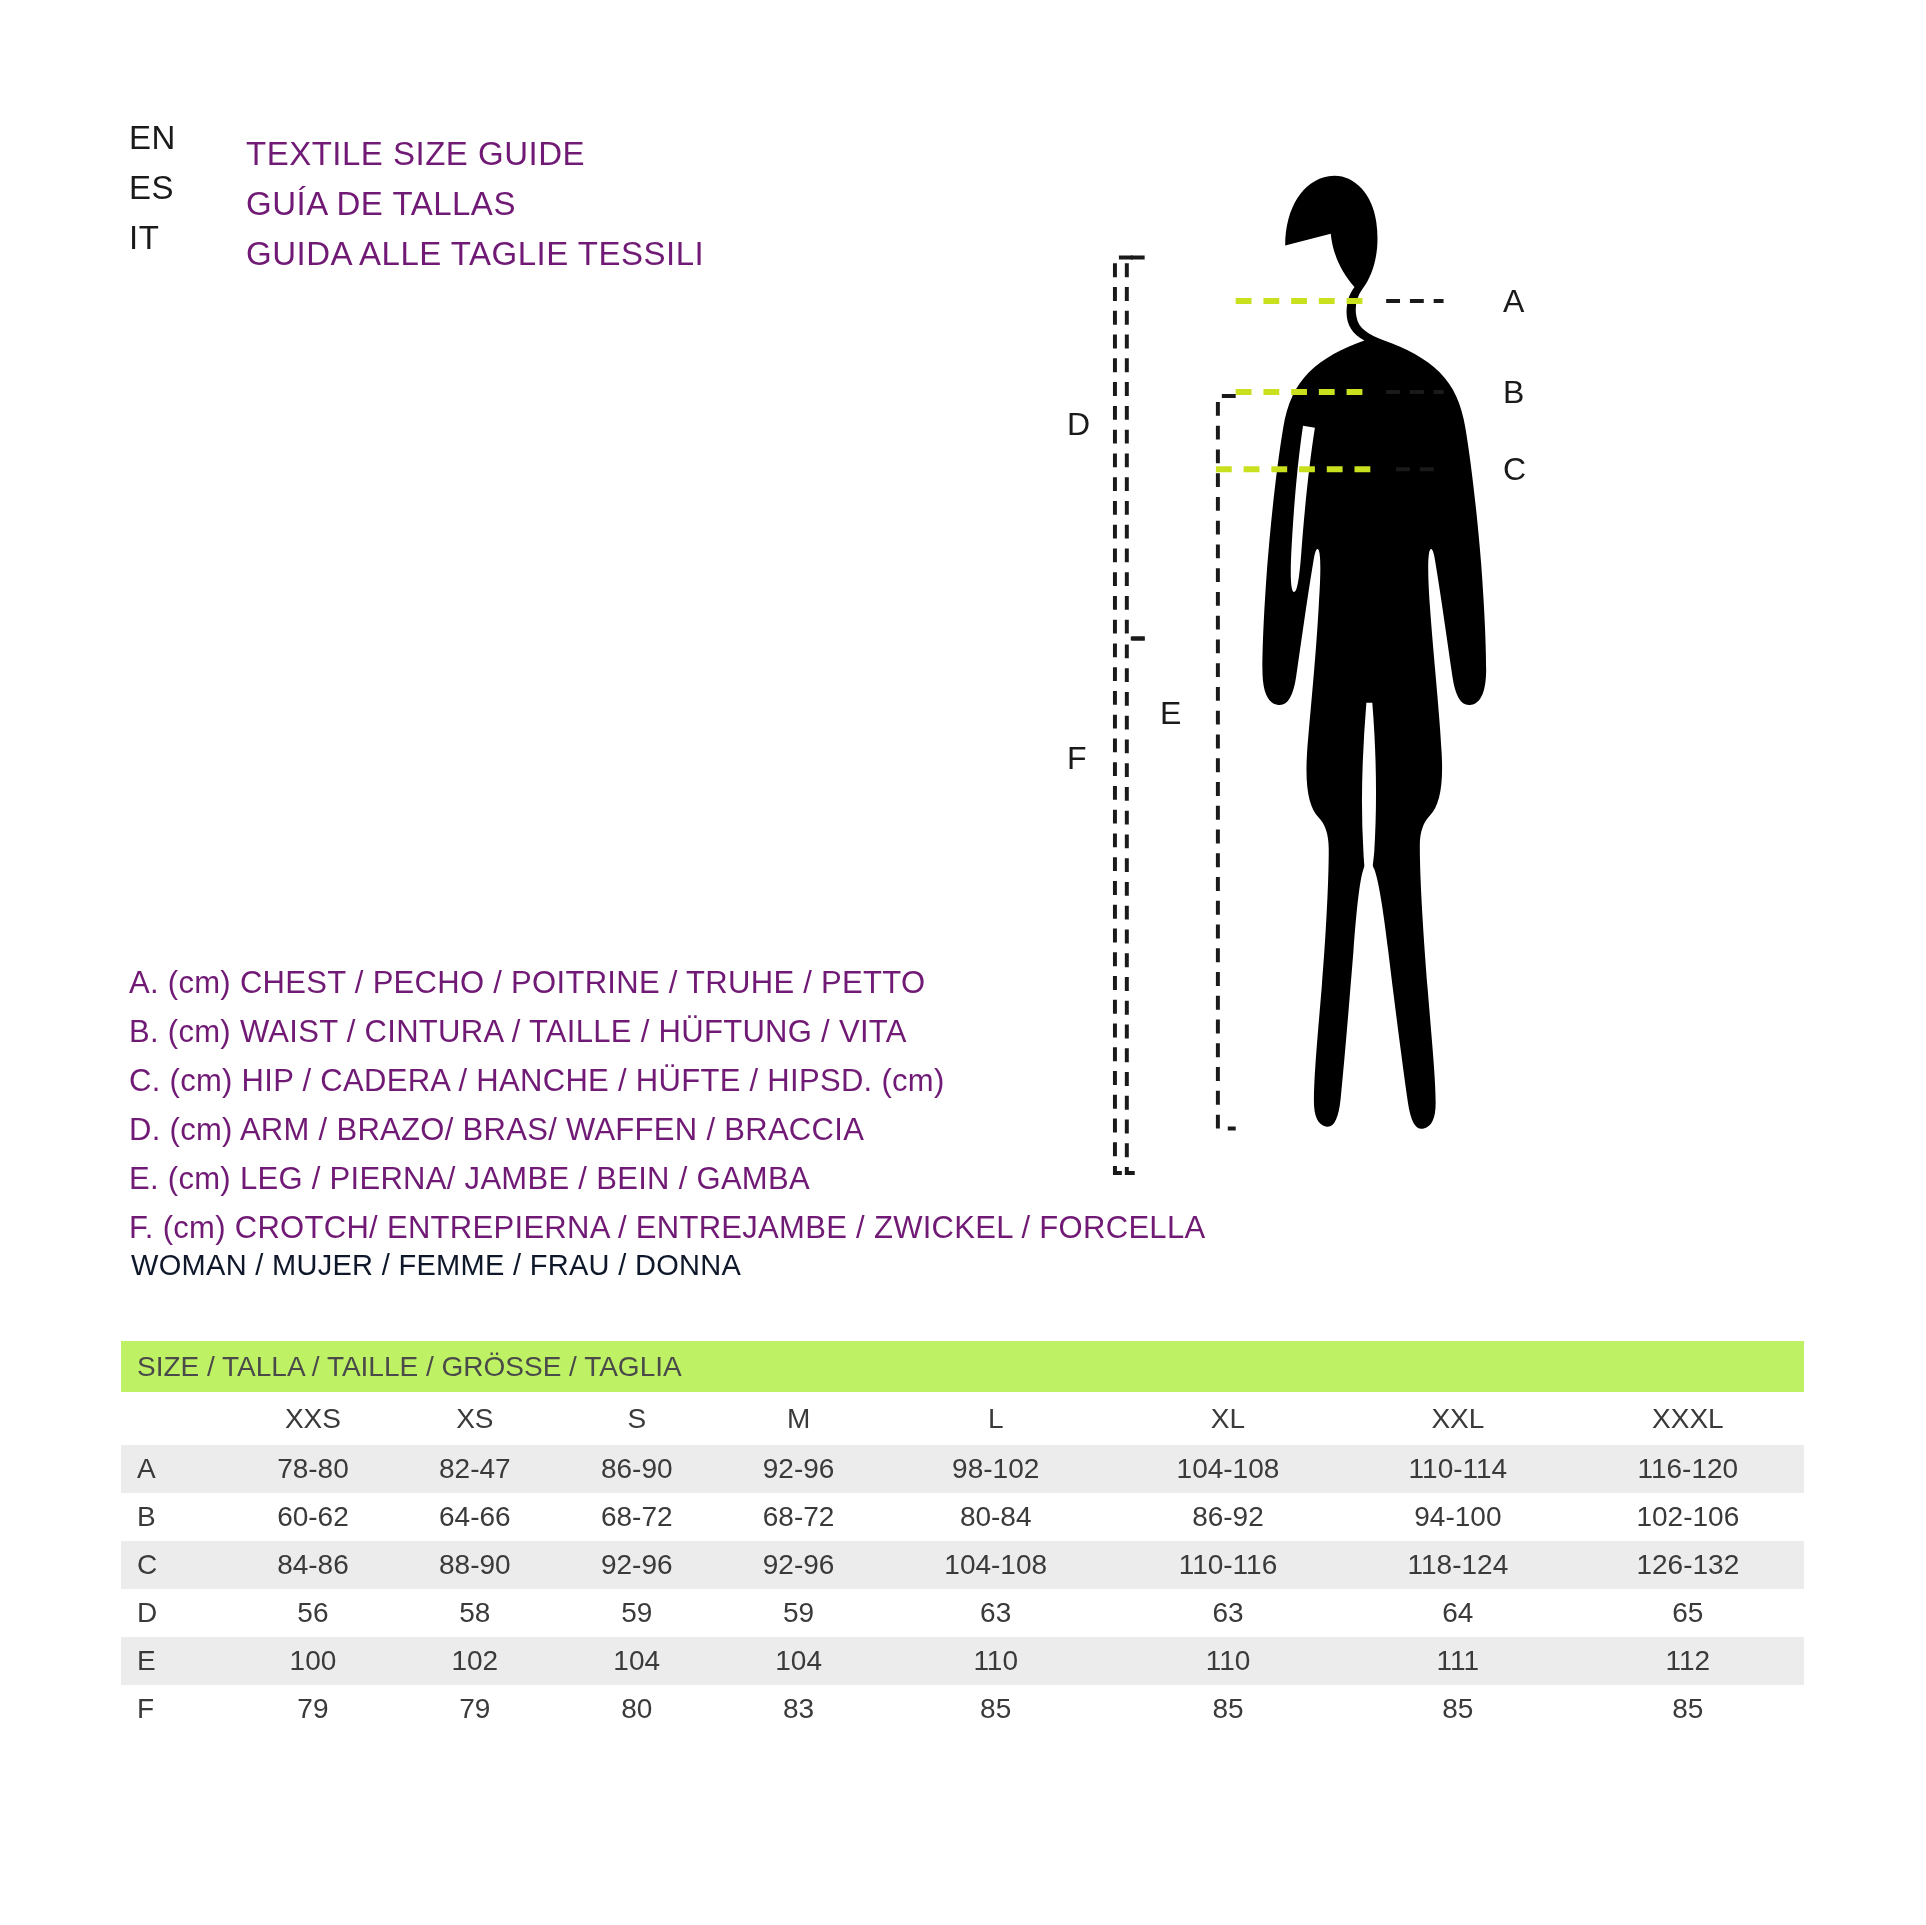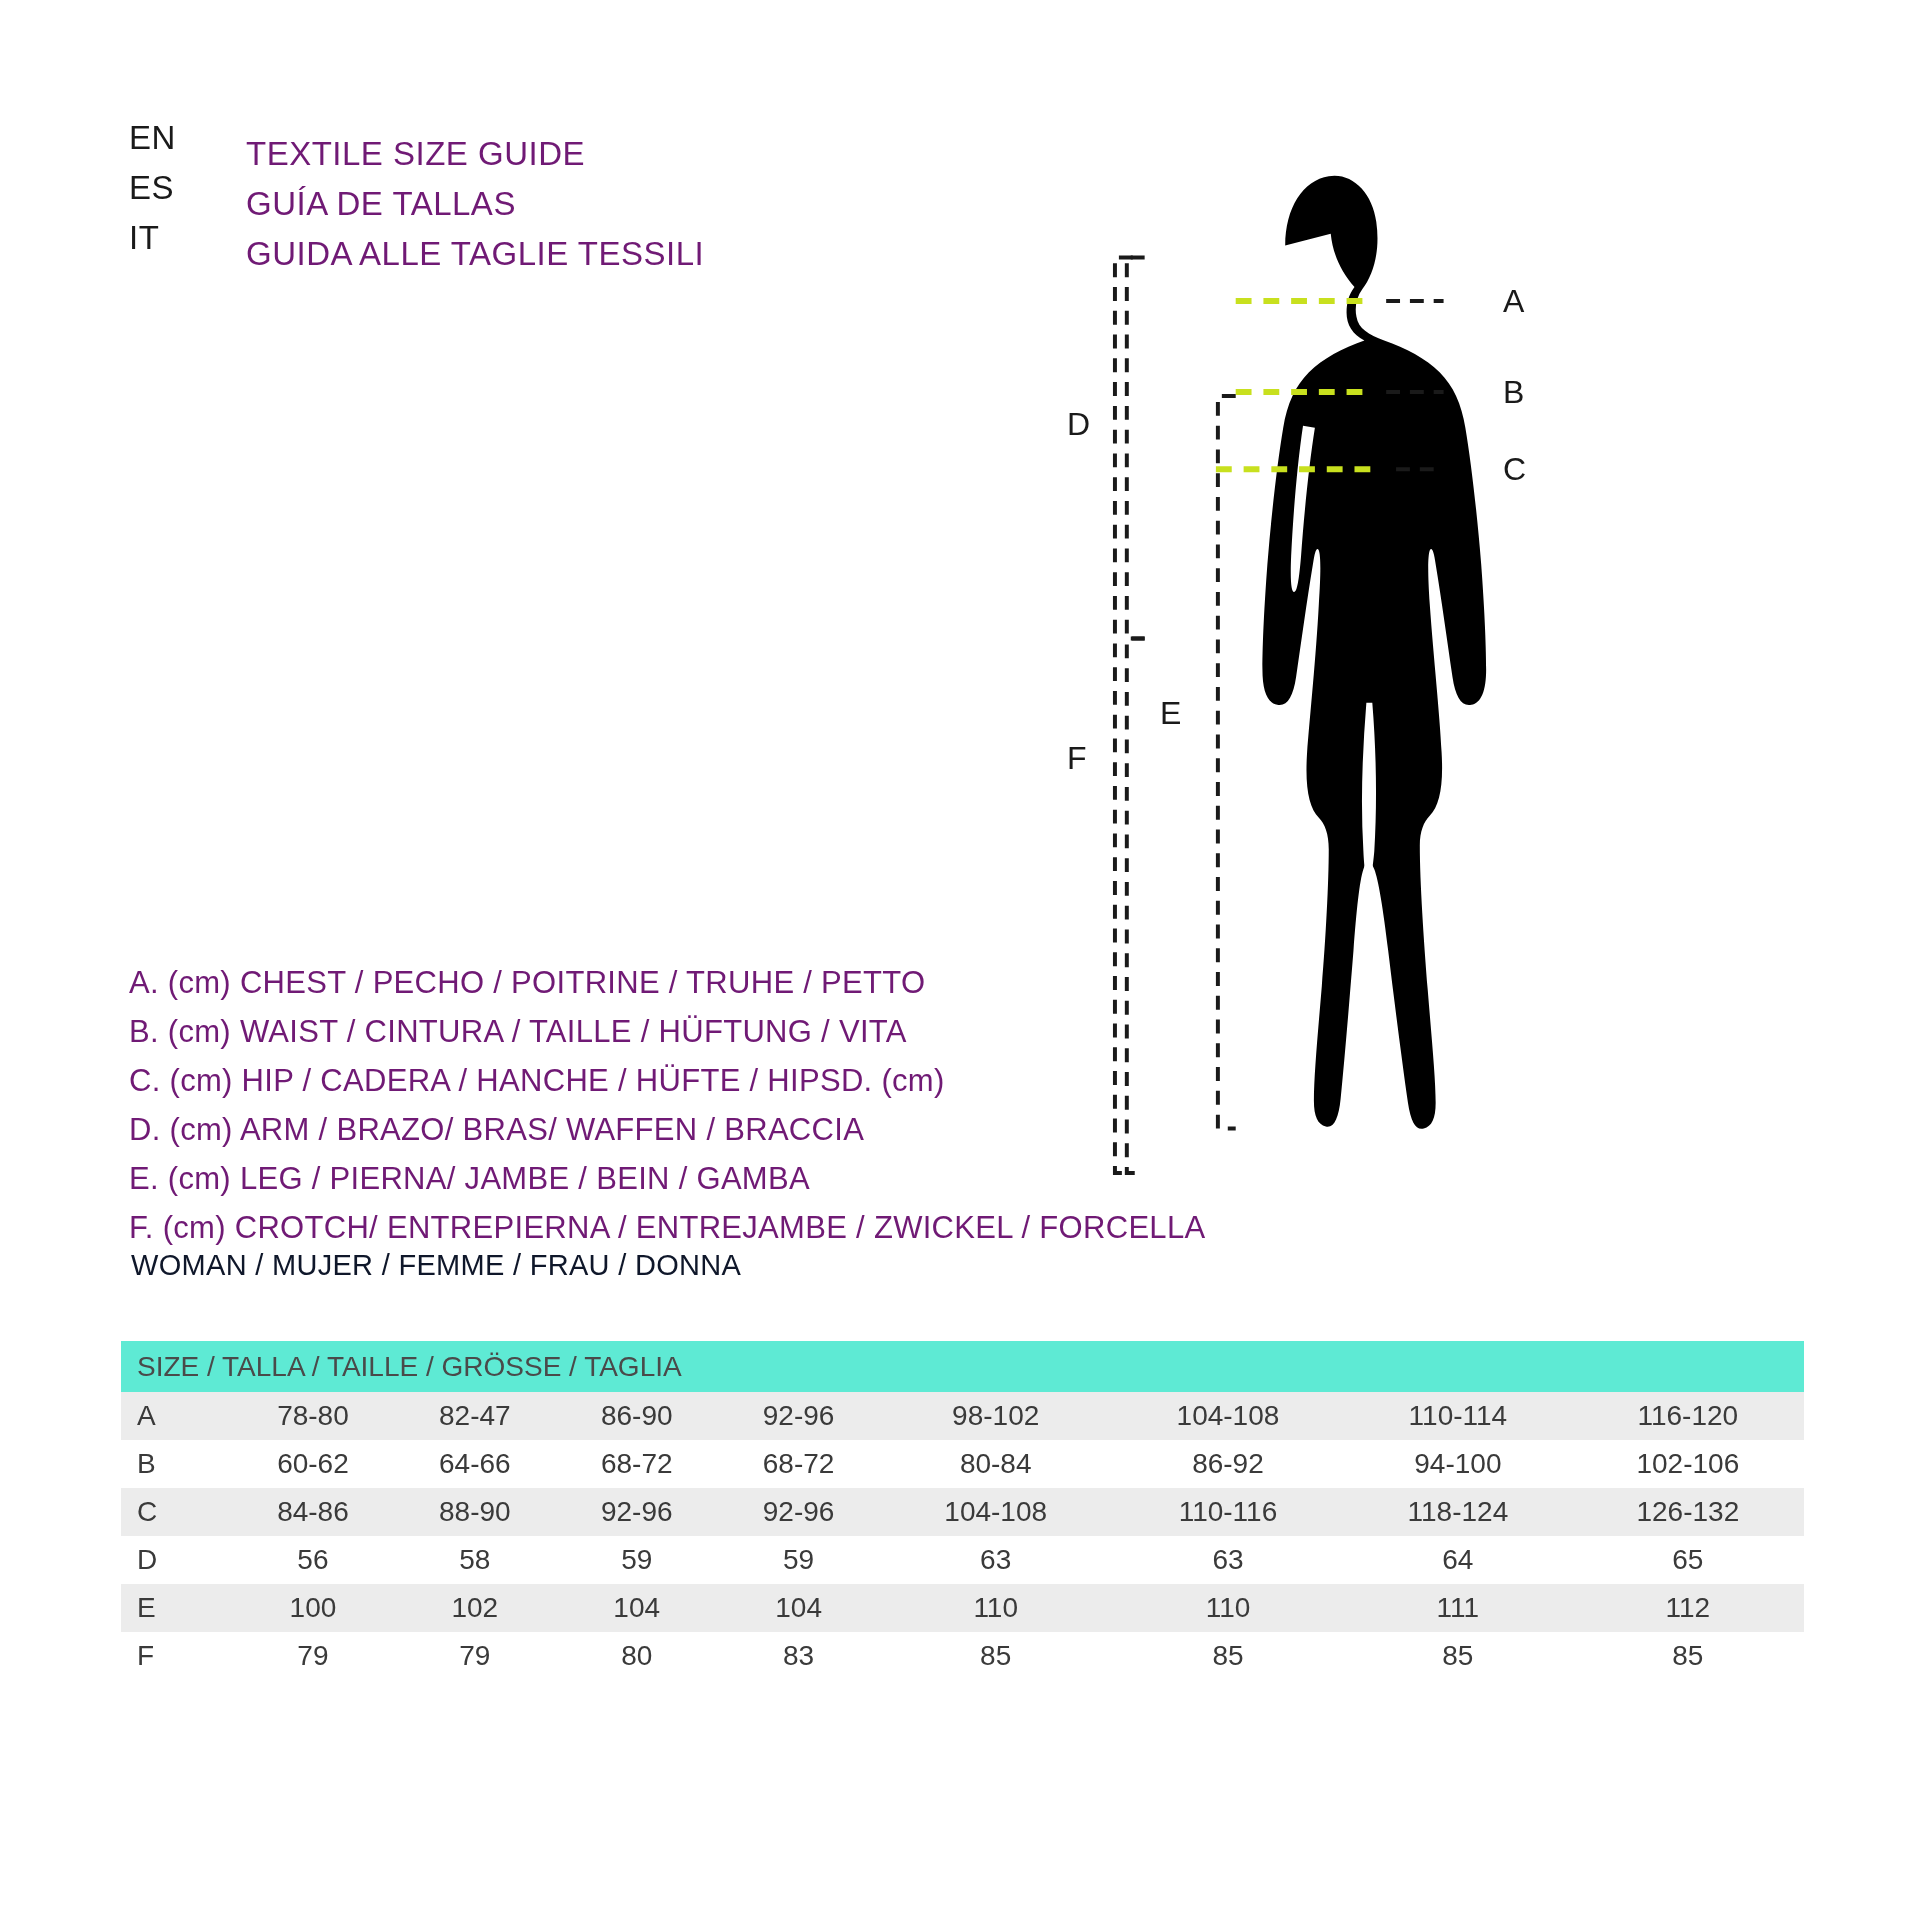--- a/index.html
+++ b/index.html
@@ -86,21 +86,21 @@
     color: #3a3a3a;
   }
   #size-table td, #size-table th {
     padding: 0;
     height: 48px;
     font-weight: normal;
     text-align: center;
     vertical-align: middle;
   }
   #size-table .hdr-band td {
-    background: #5eead4;
+    background: #bef264;
     color: #4a4a4a;
     text-align: left;
     padding-left: 16px;
     height: 51px;
     font-size: 28px;
   }
   #size-table .size-head td {
     background: #ffffff;
     color: #3a3a3a;
     height: 53px;
@@ -301,20 +301,31 @@
   <div class="legend-row">F. (cm) CROTCH/ ENTREPIERNA / ENTREJAMBE / ZWICKEL / FORCELLA</div>
 </div>
 
 <div id="group-label">WOMAN / MUJER / FEMME / FRAU / DONNA</div>
 
 <table id="size-table">
   <tbody>
     <tr class="hdr-band">
       <td colspan="9">SIZE / TALLA / TAILLE / GRÖSSE / TAGLIA</td>
     </tr>
+    <tr class="size-head">
+      <td class="rowkey"></td>
+      <td>XXS</td>
+      <td>XS</td>
+      <td>S</td>
+      <td>M</td>
+      <td>L</td>
+      <td>XL</td>
+      <td>XXL</td>
+      <td>XXXL</td>
+    </tr>
 
     <tr class="shaded">
       <td class="rowkey">A</td>
       <td>78-80</td>
       <td>82-47</td>
       <td>86-90</td>
       <td>92-96</td>
       <td>98-102</td>
       <td>104-108</td>
       <td>110-114</td>

